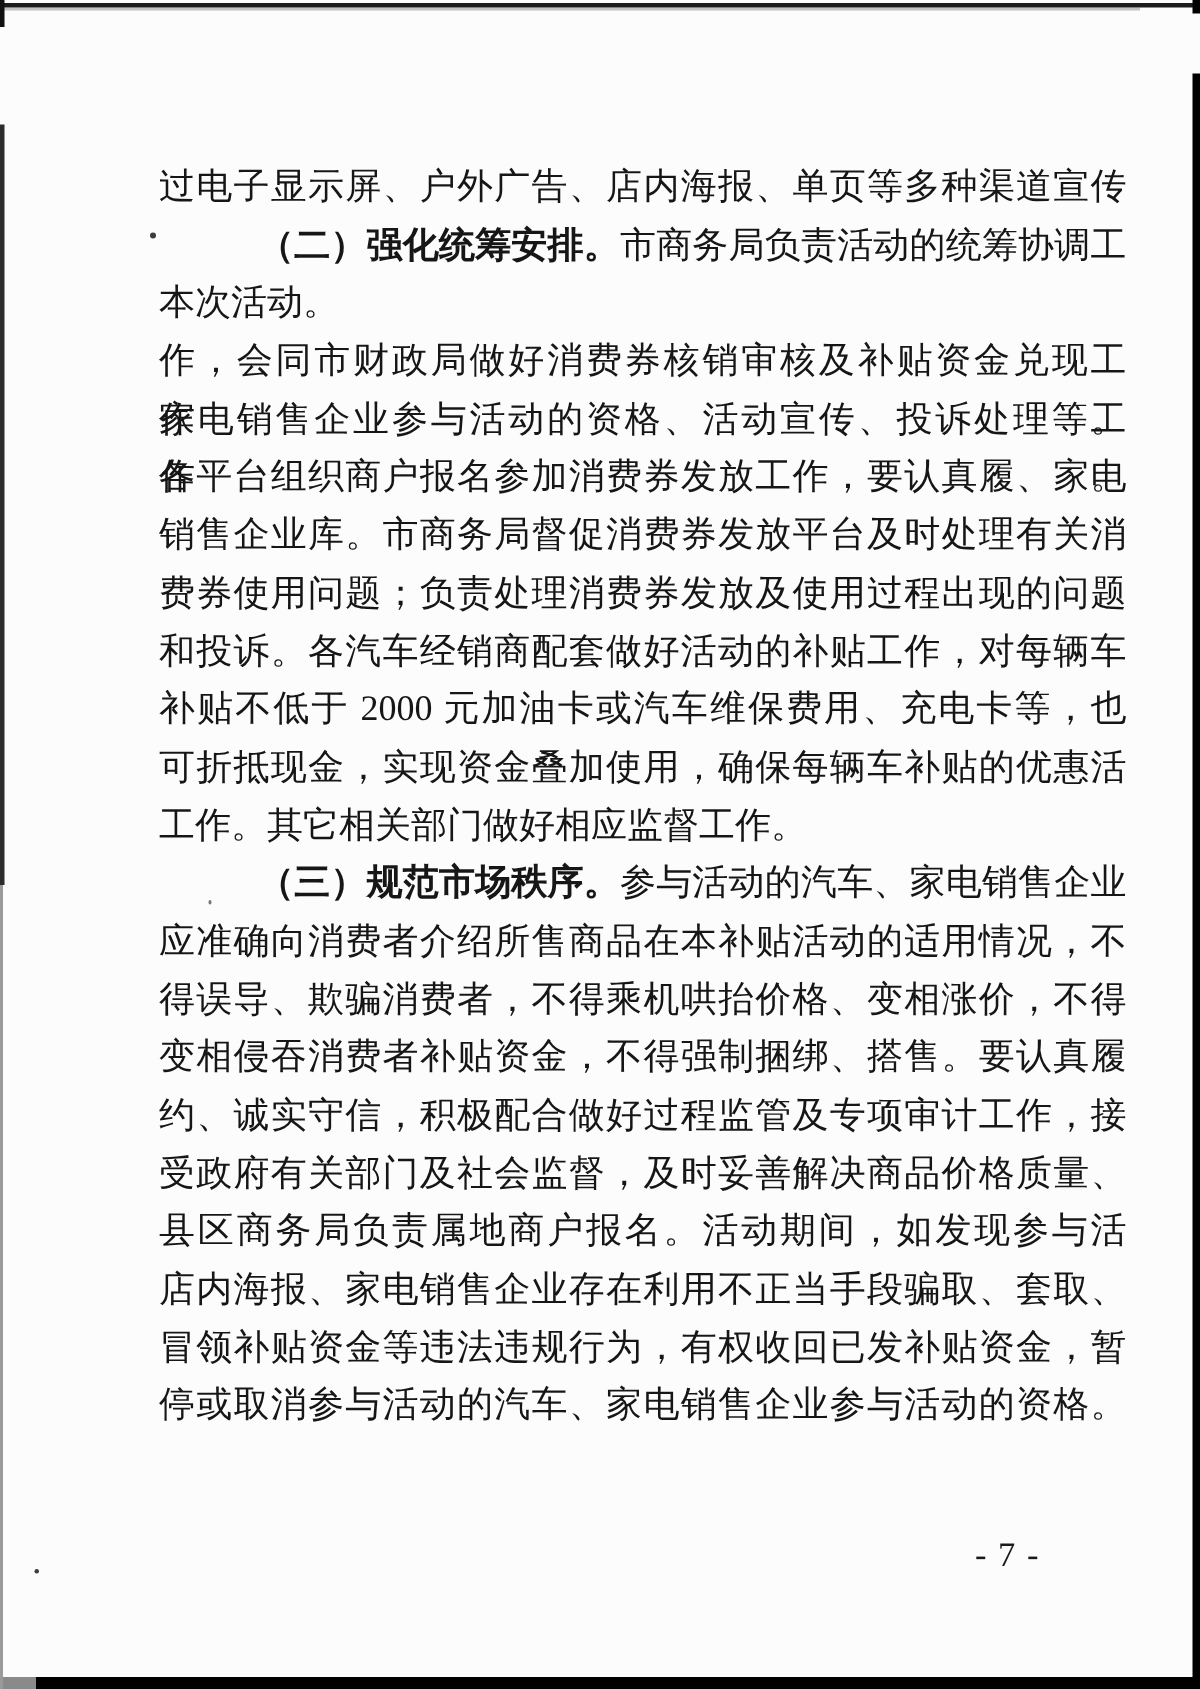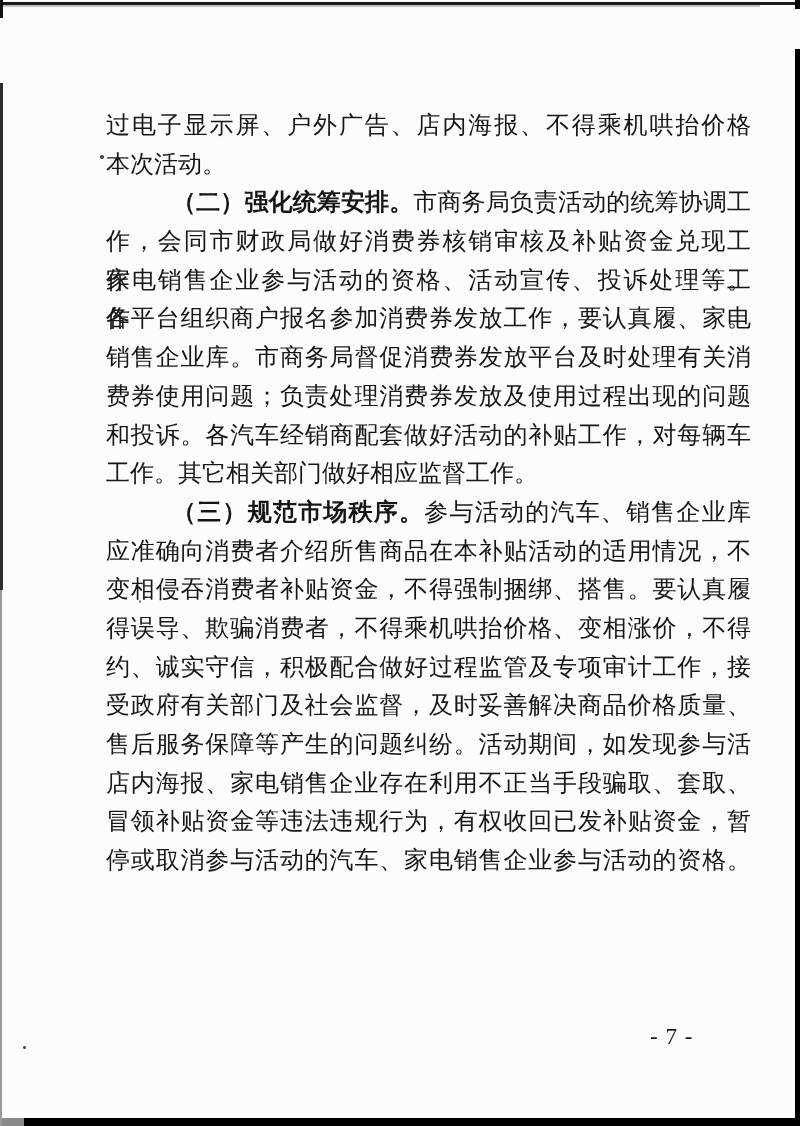--- a/index.html
+++ b/index.html
@@ -56,37 +56,39 @@
   <div class="bottom-bar"></div>
   <div class="bottom-bar-fade"></div>
   <div class="left-line-a"></div>
   <div class="left-line-b"></div>
   <div class="left-line-c"></div>
   <div class="speck speck-1"></div>
   <div class="speck speck-2"></div>
   <div class="speck speck-3"></div>
 
   <div class="text-block">
-    <div class="ln"><span>过电子显示屏、户外广告、店内海报、不得乘机哄抬价格</span></div>
+    <div class="ln"><span>过电子显示屏、户外广告、店内海报、单页等多种渠道宣传</span></div>
+    <div class="ln indent"><b>（二）强化统筹安排。</b><span>市商务局负责活动的统筹协调工</span></div>
     <div class="ln short"><span>本次活动。</span></div>
-    <div class="ln indent"><b>（二）强化统筹安排。</b><span>市商务局负责活动的统筹协调工</span></div>
     <div class="ln"><span>作，会同市财政局做好消费券核销审核及补贴资金兑现工作。</span></div>
     <div class="ln"><span>家电销售企业参与活动的资格、活动宣传、投诉处理等工作。</span></div>
     <div class="ln"><span>各平台组织商户报名参加消费券发放工作，要认真履、家电</span></div>
     <div class="ln"><span>销售企业库。市商务局督促消费券发放平台及时处理有关消</span></div>
     <div class="ln"><span>费券使用问题；负责处理消费券发放及使用过程出现的问题</span></div>
     <div class="ln"><span>和投诉。各汽车经销商配套做好活动的补贴工作，对每辆车</span></div>
+    <div class="ln"><span>补贴不低于 2000 元加油卡或汽车维保费用、充电卡等，也</span></div>
+    <div class="ln"><span>可折抵现金，实现资金叠加使用，确保每辆车补贴的优惠活</span></div>
     <div class="ln short"><span>工作。其它相关部门做好相应监督工作。</span></div>
-    <div class="ln indent"><b>（三）规范市场秩序。</b><span>参与活动的汽车、销售企业库</span></div>
+    <div class="ln indent"><b>（三）规范市场秩序。</b><span>参与活动的汽车、家电销售企业</span></div>
     <div class="ln"><span>应准确向消费者介绍所售商品在本补贴活动的适用情况，不</span></div>
+    <div class="ln"><span>得误导、欺骗消费者，不得乘机哄抬价格、变相涨价，不得</span></div>
     <div class="ln"><span>变相侵吞消费者补贴资金，不得强制捆绑、搭售。要认真履</span></div>
-    <div class="ln"><span>得误导、欺骗消费者，不得乘机哄抬价格、变相涨价，不得</span></div>
     <div class="ln"><span>约、诚实守信，积极配合做好过程监管及专项审计工作，接</span></div>
     <div class="ln"><span>受政府有关部门及社会监督，及时妥善解决商品价格质量、</span></div>
-    <div class="ln"><span>售后服务保障等产生的问题纠纷。活动期间，如发现参与活</span></div>
+    <div class="ln"><span>县区商务局负责属地商户报名。活动期间，如发现参与活</span></div>
     <div class="ln"><span>店内海报、家电销售企业存在利用不正当手段骗取、套取、</span></div>
     <div class="ln"><span>冒领补贴资金等违法违规行为，有权收回已发补贴资金，暂</span></div>
     <div class="ln"><span>停或取消参与活动的汽车、家电销售企业参与活动的资格。</span></div>
   </div>
 
   <div class="pagenum">- 7 -</div>
 
 </div>
 
 </body></html>

